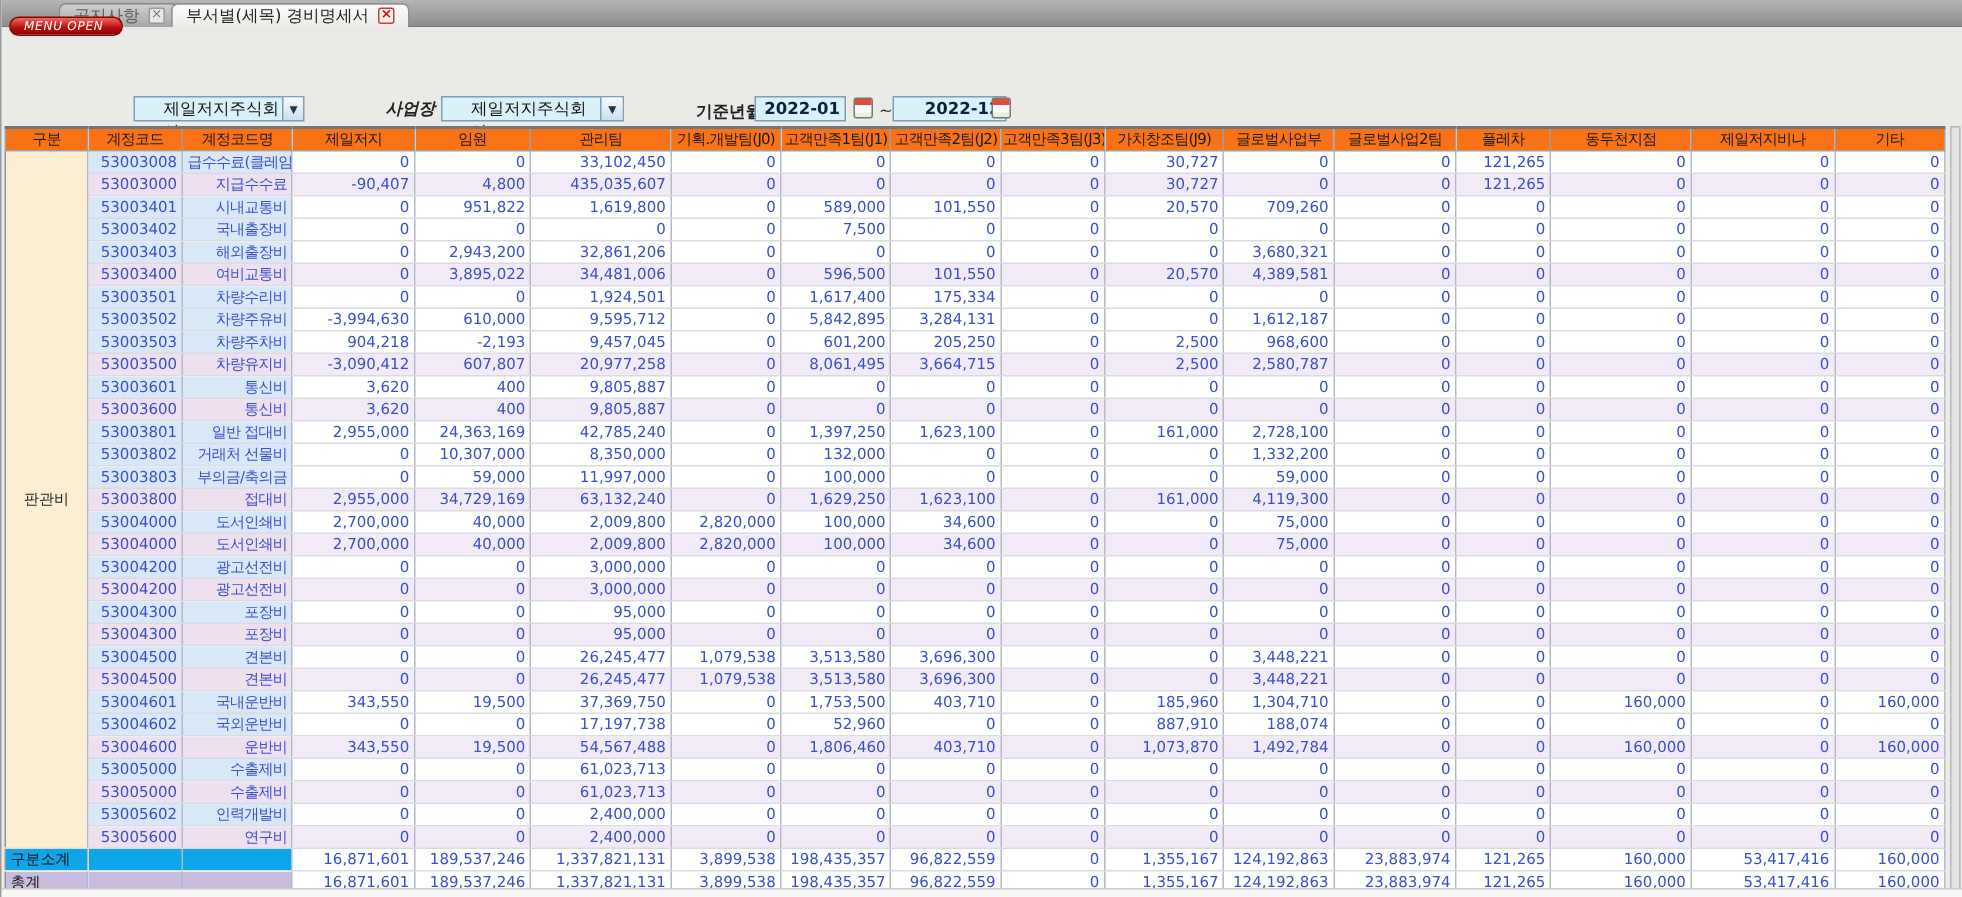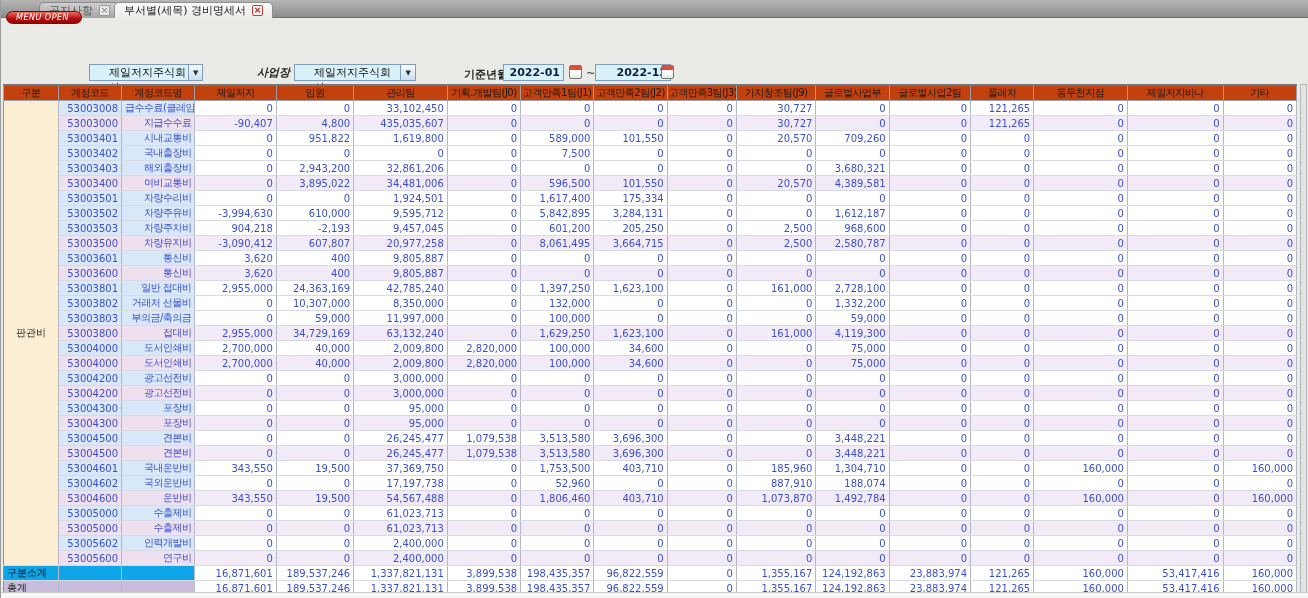--- a/index.html
+++ b/index.html
@@ -36,21 +36,21 @@
   .datebox { background:#d9f1f8; text-align:right; font-weight:bold; color:#102040; }
   .cal { position:absolute; width:13px; height:14px; border:1px solid #777; border-radius:2px;
     background:linear-gradient(#e34b3b 0 4px,#fdfdfd 4px 100%);
     box-shadow:inset 0 -3px 0 #e6f2e0; }
   .tilde { position:absolute; font-size:11px; color:#333; }
 
   
   .grid-wrap { position:absolute; top:84px; left:2px; }
   table { border-collapse:collapse; table-layout:fixed; width:1294px; background:#fff;
     border:1px solid #8a929c; }
-  th { background:#c2410c; border:1px solid #9aa0a6; border-top:2px solid #70787f;
+  th { background:#f97316; border:1px solid #9aa0a6; border-top:2px solid #70787f;
     font-size:10px; font-weight:normal; color:#1a1a1a; height:12px; padding:0 1px;
     white-space:nowrap; overflow:hidden; letter-spacing:-0.5px; }
   td { height:14px; font-size:10px; padding:0 3px; white-space:nowrap; overflow:hidden;
     border-right:1px solid #b2b8c4; border-bottom:1px solid #d9dbe4; }
   td.num { text-align:right; color:#3a50c8; background:#fff; }
   td.code { background:#d9e8f8; color:#3a50c8; text-align:right; }
   td.name { background:#d9e8f8; color:#3a50c8; text-align:right; letter-spacing:-0.5px; }
   tr.sub td.code, tr.sub td.name { background:#efe0ef; }
   tr.sub td.num { background:#f2eaf6; }
   td.group { background:#fceed3; color:#222; text-align:center; vertical-align:middle; font-size:10px;margin-left:34px; }

